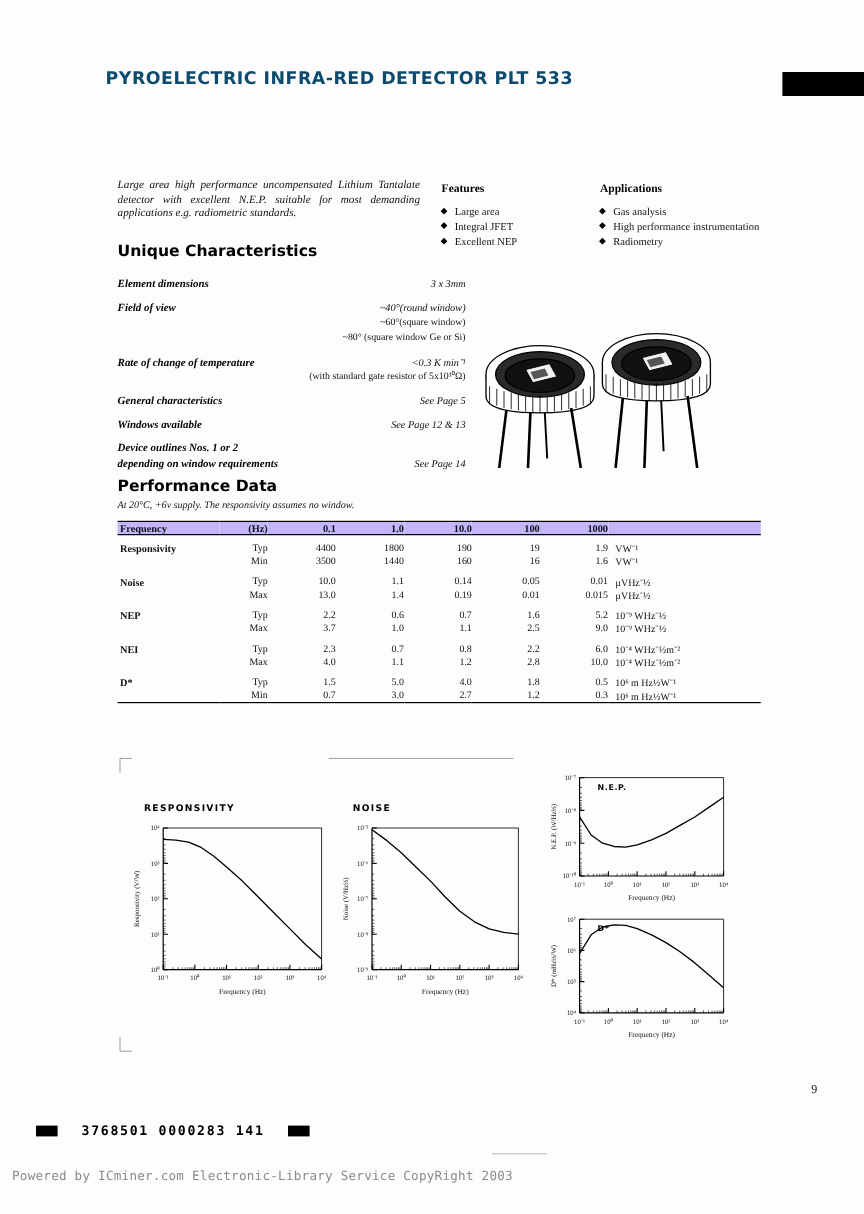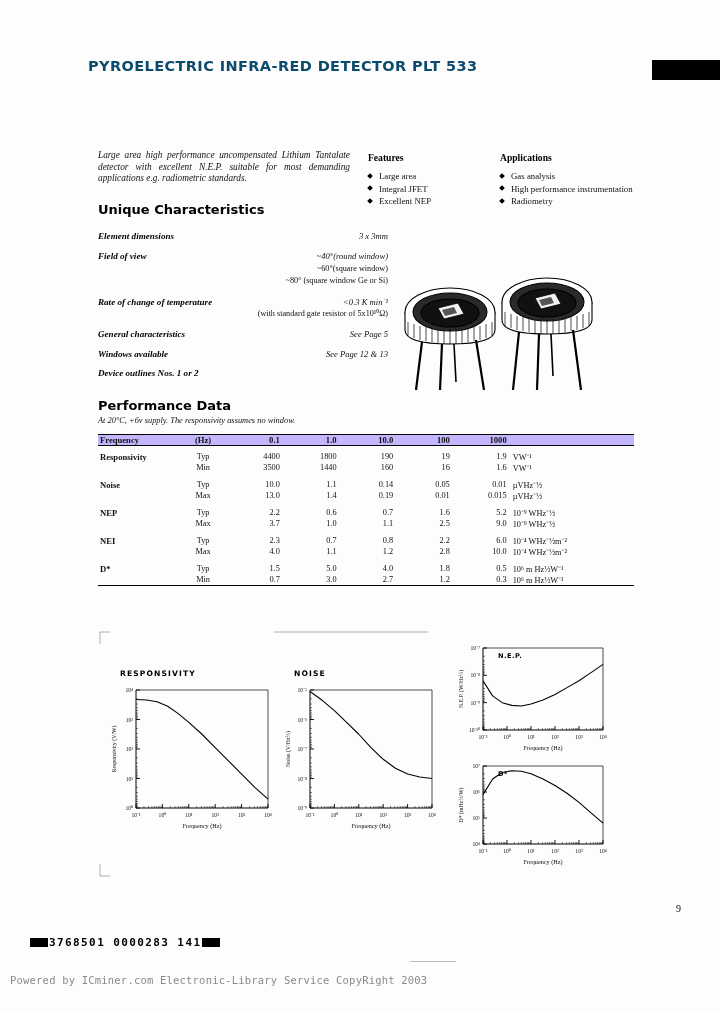--- a/index.html
+++ b/index.html
@@ -85,36 +85,36 @@
     font-size:8.3px;
   }
   table.perf th,table.perf td{padding:0;}
   .hdr-row td{
     font-weight:bold;font-size:8.6px;
     border-top:1.4px solid #000;border-bottom:1.2px solid #000;
     padding:2.5px 0 2.5px 0;
     background:#c4b5fd;
   }
   .c-param{width:86px;text-align:left;padding-left:2px !important;}
-  .c-tm{width:42px;text-align:center;}
+  .c-tm{width:42px;text-align:right;}
   .c-v{width:60px;text-align:right;}
   .c-unit{width:128px;text-align:left;padding-left:6px !important;}
   td.c-param{font-weight:bold;font-size:8.6px;}
   tr.grp-first td{padding-top:5px;}
   tr.grp-last td{padding-bottom:1px;}
   .lastrow td{border-bottom:1.4px solid #000;padding-bottom:3px;}
   
   #charts{position:absolute;left:98px;top:628px;width:536px;height:250px;}
   
   .pagenum{
     position:absolute;left:676px;top:903px;font-size:10px;color:#111;
   }
   .barcode-row{
     position:absolute;left:30px;top:936px;
-    display:flex;align-items:center;gap:1px;
+    display:flex;align-items:center;gap:20px;
   }
   .bc-block{width:18px;height:9px;background:#000;}
   .bc-text{
     font-family:"DejaVu Sans Mono", monospace;
     font-size:11px;font-weight:bold;letter-spacing:1.4px;color:#000;
   }
   .footer-note{
     position:absolute;left:10px;top:974px;
     font-family:"DejaVu Sans Mono", monospace;
     font-size:10.5px;color:#8a8a8a;letter-spacing:0.2px;
@@ -181,20 +181,24 @@
 
       <div class="uc-row" style="margin-bottom:7px;">
         <span class="uc-label">Windows available</span>
         <span class="uc-val">See Page 12 &amp; 13</span>
       </div>
 
       <div class="uc-row" style="margin-bottom:0px;">
         <span class="uc-label">Device outlines Nos. 1 or 2</span>
       </div>
 
+      <div class="uc-row">
+        <span class="uc-label">depending on window requirements</span>
+        <span class="uc-val">See Page 14</span>
+      </div>
 
     </div>
   </div>
 
   <div class="photos">
     <svg width="210" height="118" viewBox="0 0 210 118">
       <g stroke="#000" fill="none" stroke-width="1.1">
 
         <ellipse cx="58" cy="40" rx="45" ry="24" fill="#fff"></ellipse>
         <path d="M13 40 L13 58 Q13 72 58 72 Q103 72 103 58 L103 40" fill="#fff"></path>

